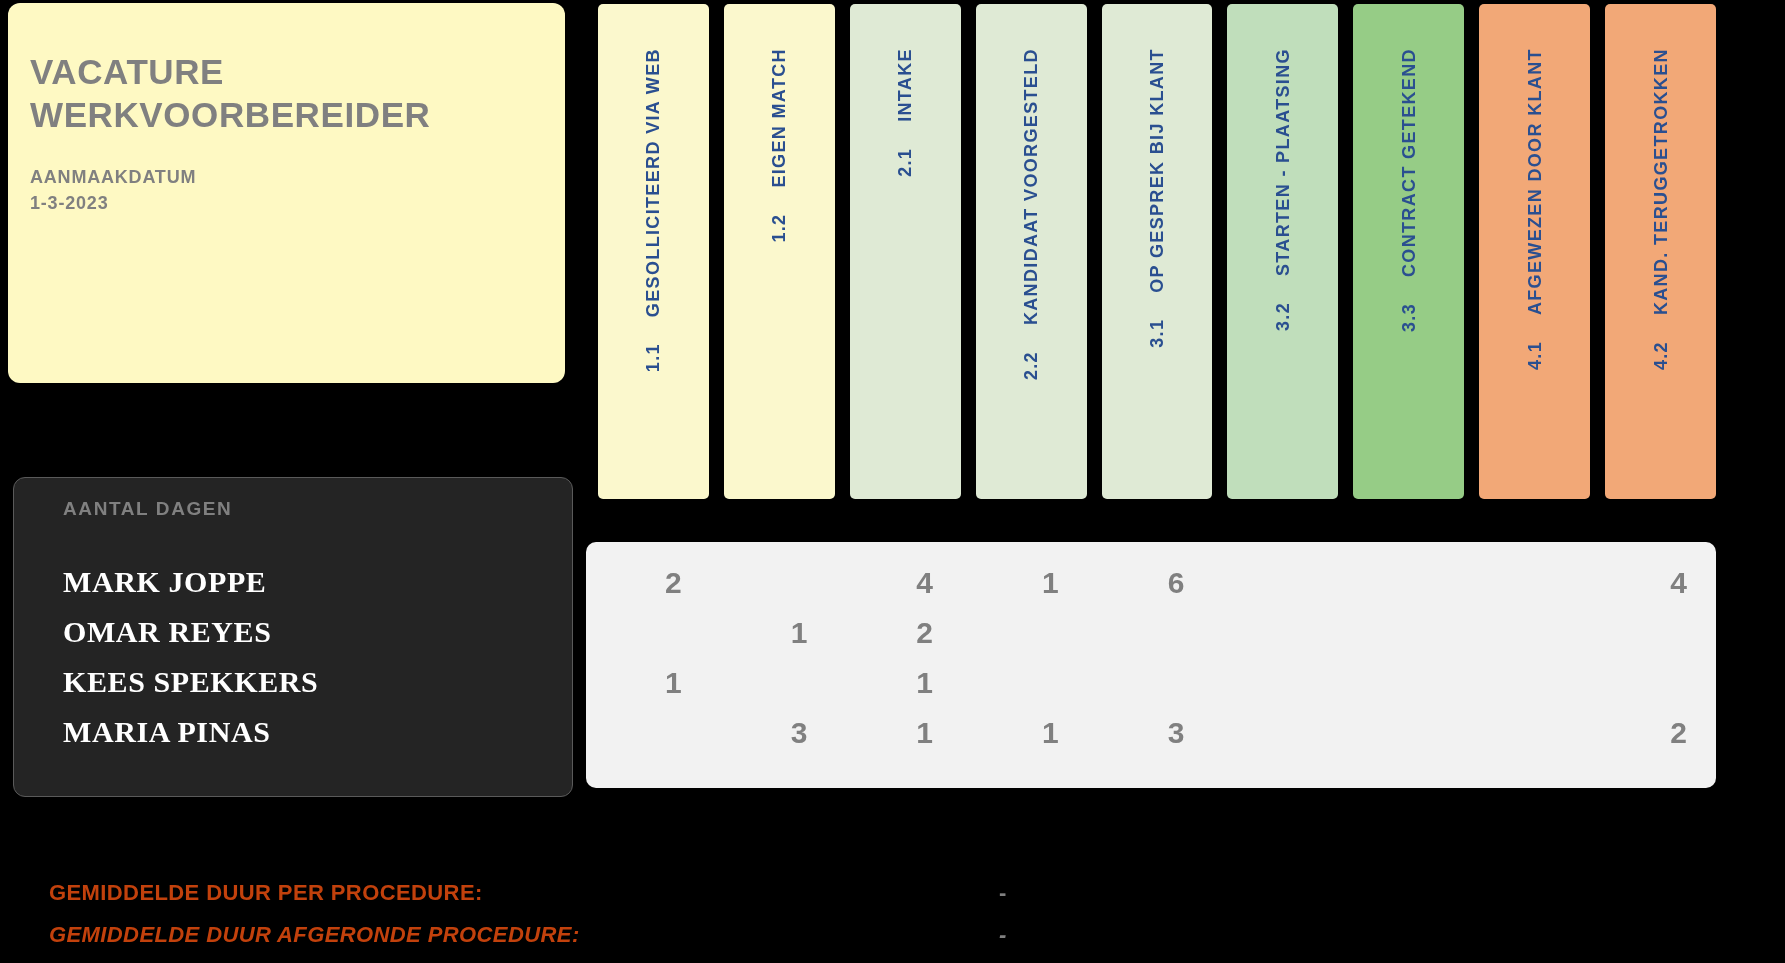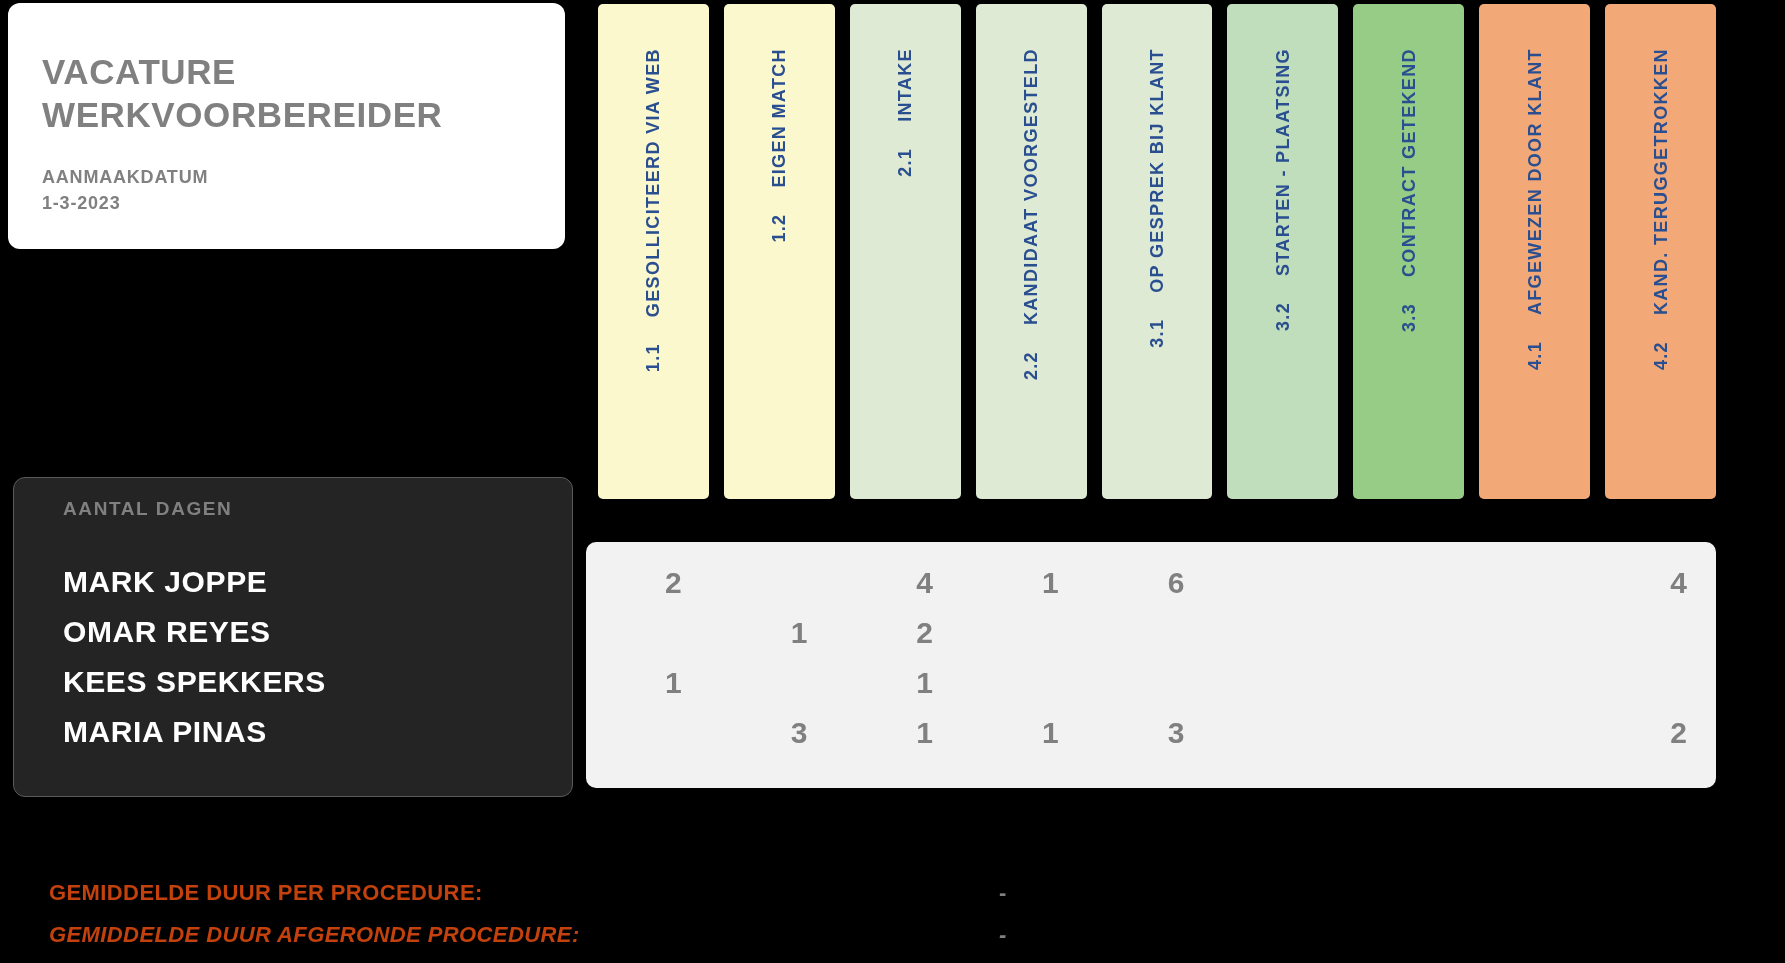--- a/index.html
+++ b/index.html
@@ -18,24 +18,24 @@
     height: 963px;
     background: #000000;
   }
 
   
   .vacancy-card {
     position: absolute;
     left: 8px;
     top: 3px;
     width: 557px;
-    height: 246px;
-    background: #ffffff;
+    height: 380px;
+    background: #fef9c3;
     border-radius: 12px;
-    padding: 48px 38px 0 34px;
+    padding: 48px 38px 0 22px;
   }
   .vacancy-title {
     font-size: 35px;
     font-weight: bold;
     line-height: 1.22;
     letter-spacing: 0.6px;
     color: #808080;
     text-transform: uppercase;
   }
   .vacancy-meta {
@@ -102,20 +102,21 @@
   .names-list { margin-top: 37px; }
   .name-row {
     height: 50px;
     line-height: 50px;
     font-size: 30px;
     font-weight: bold;
     letter-spacing: 0.6px;
     color: #ffffff;
     text-transform: uppercase;
     white-space: nowrap;
+    font-family: Liberation Serif, serif;
   }
 
   
   .matrix-panel {
     position: absolute;
     left: 586px;
     top: 542px;
     width: 1130px;
     height: 246px;
     background: #f2f2f2;

